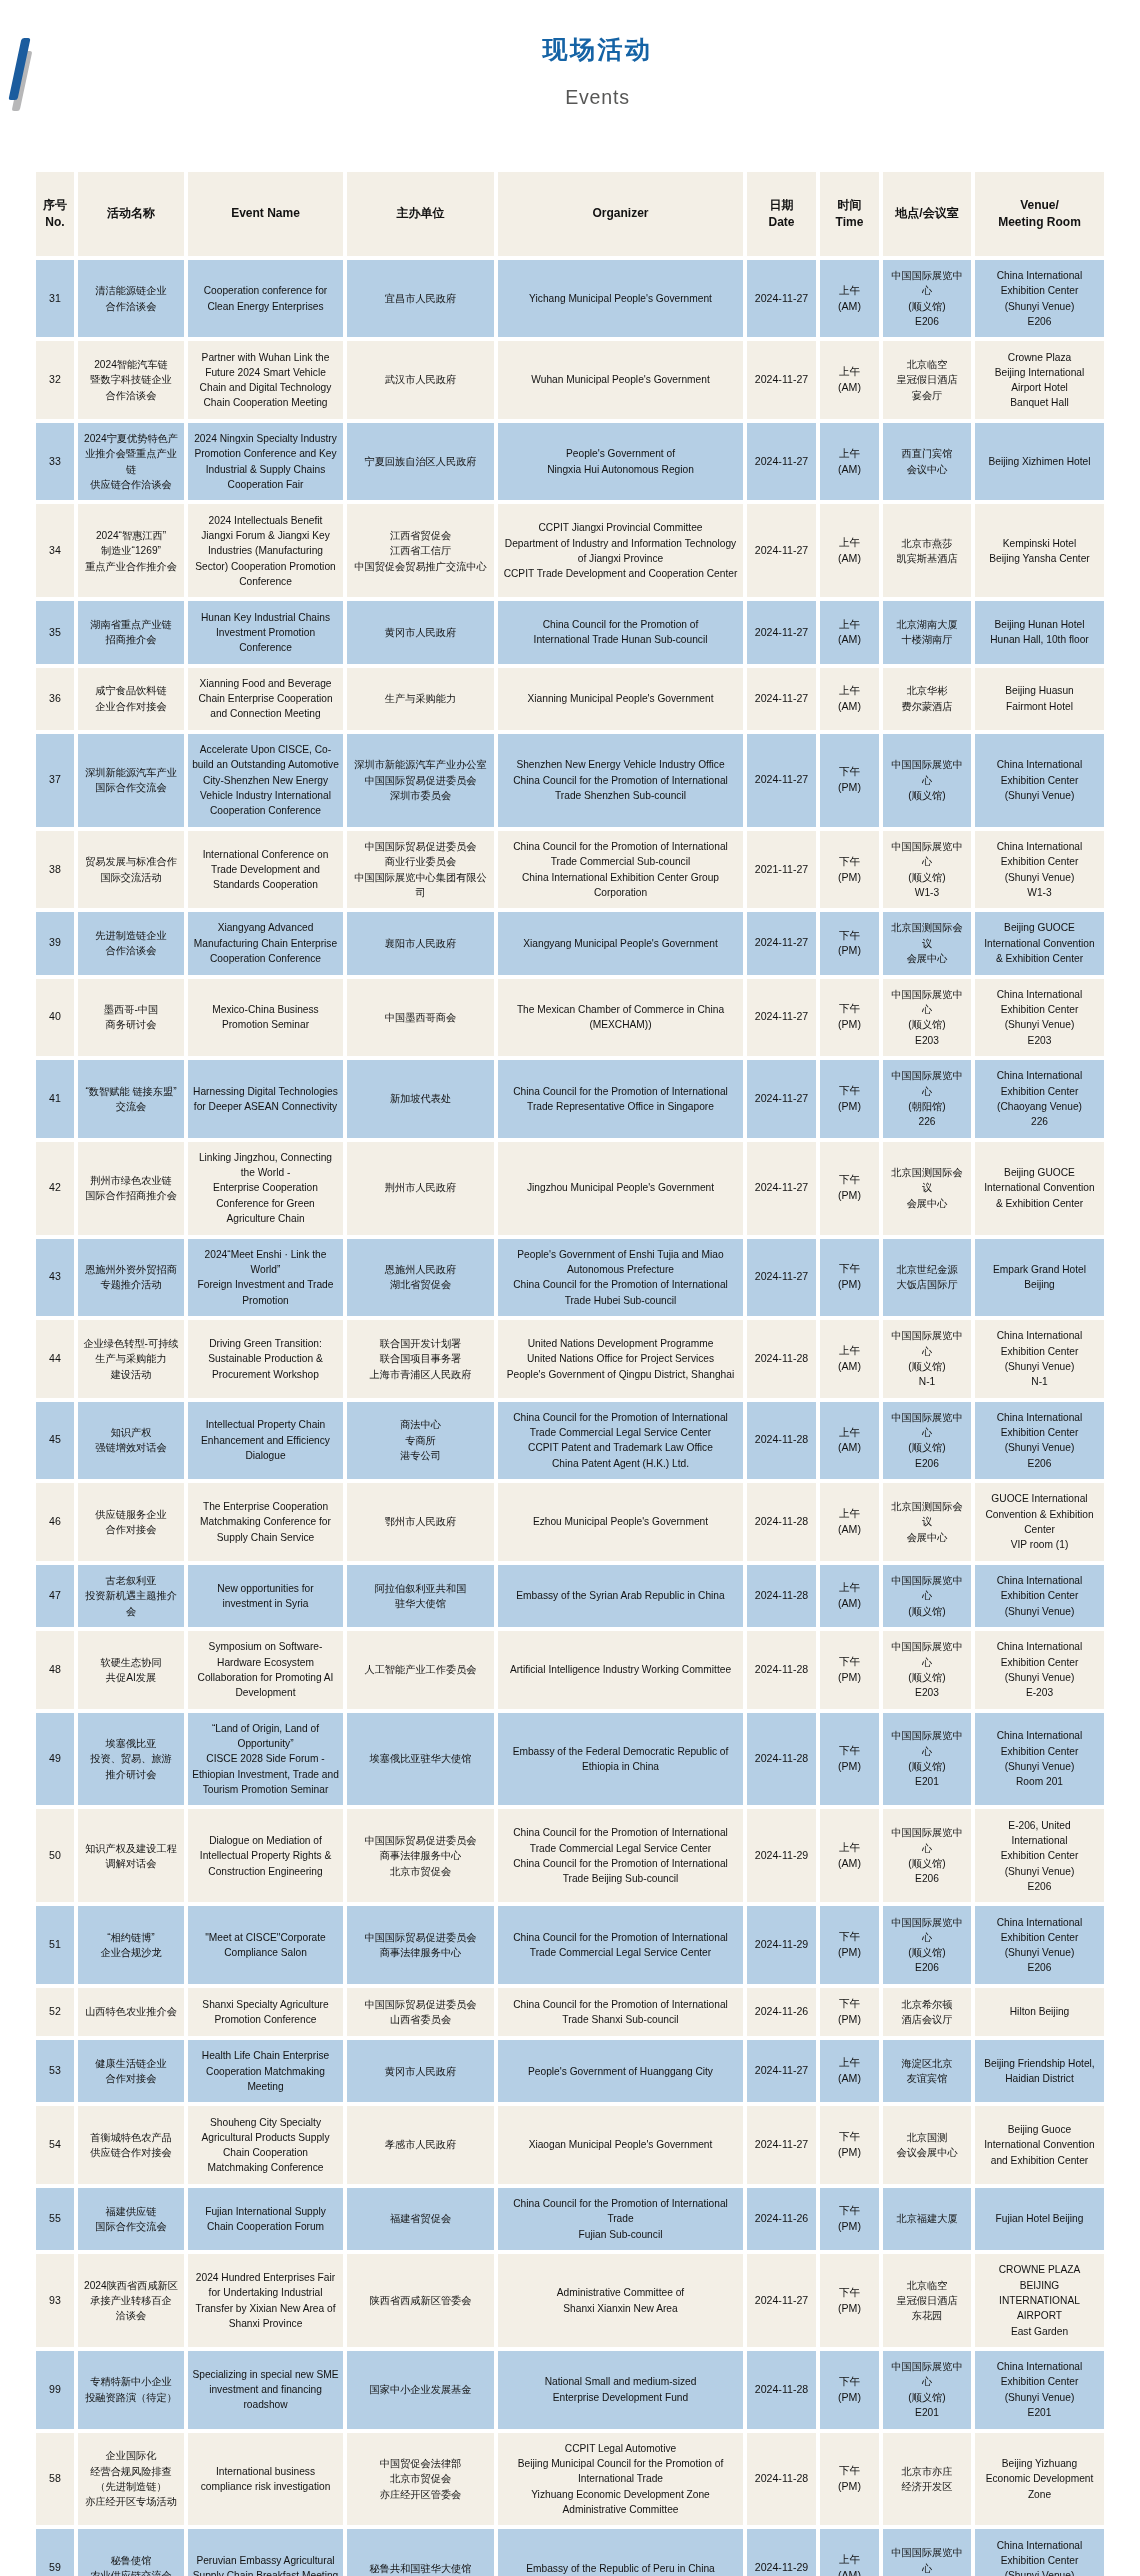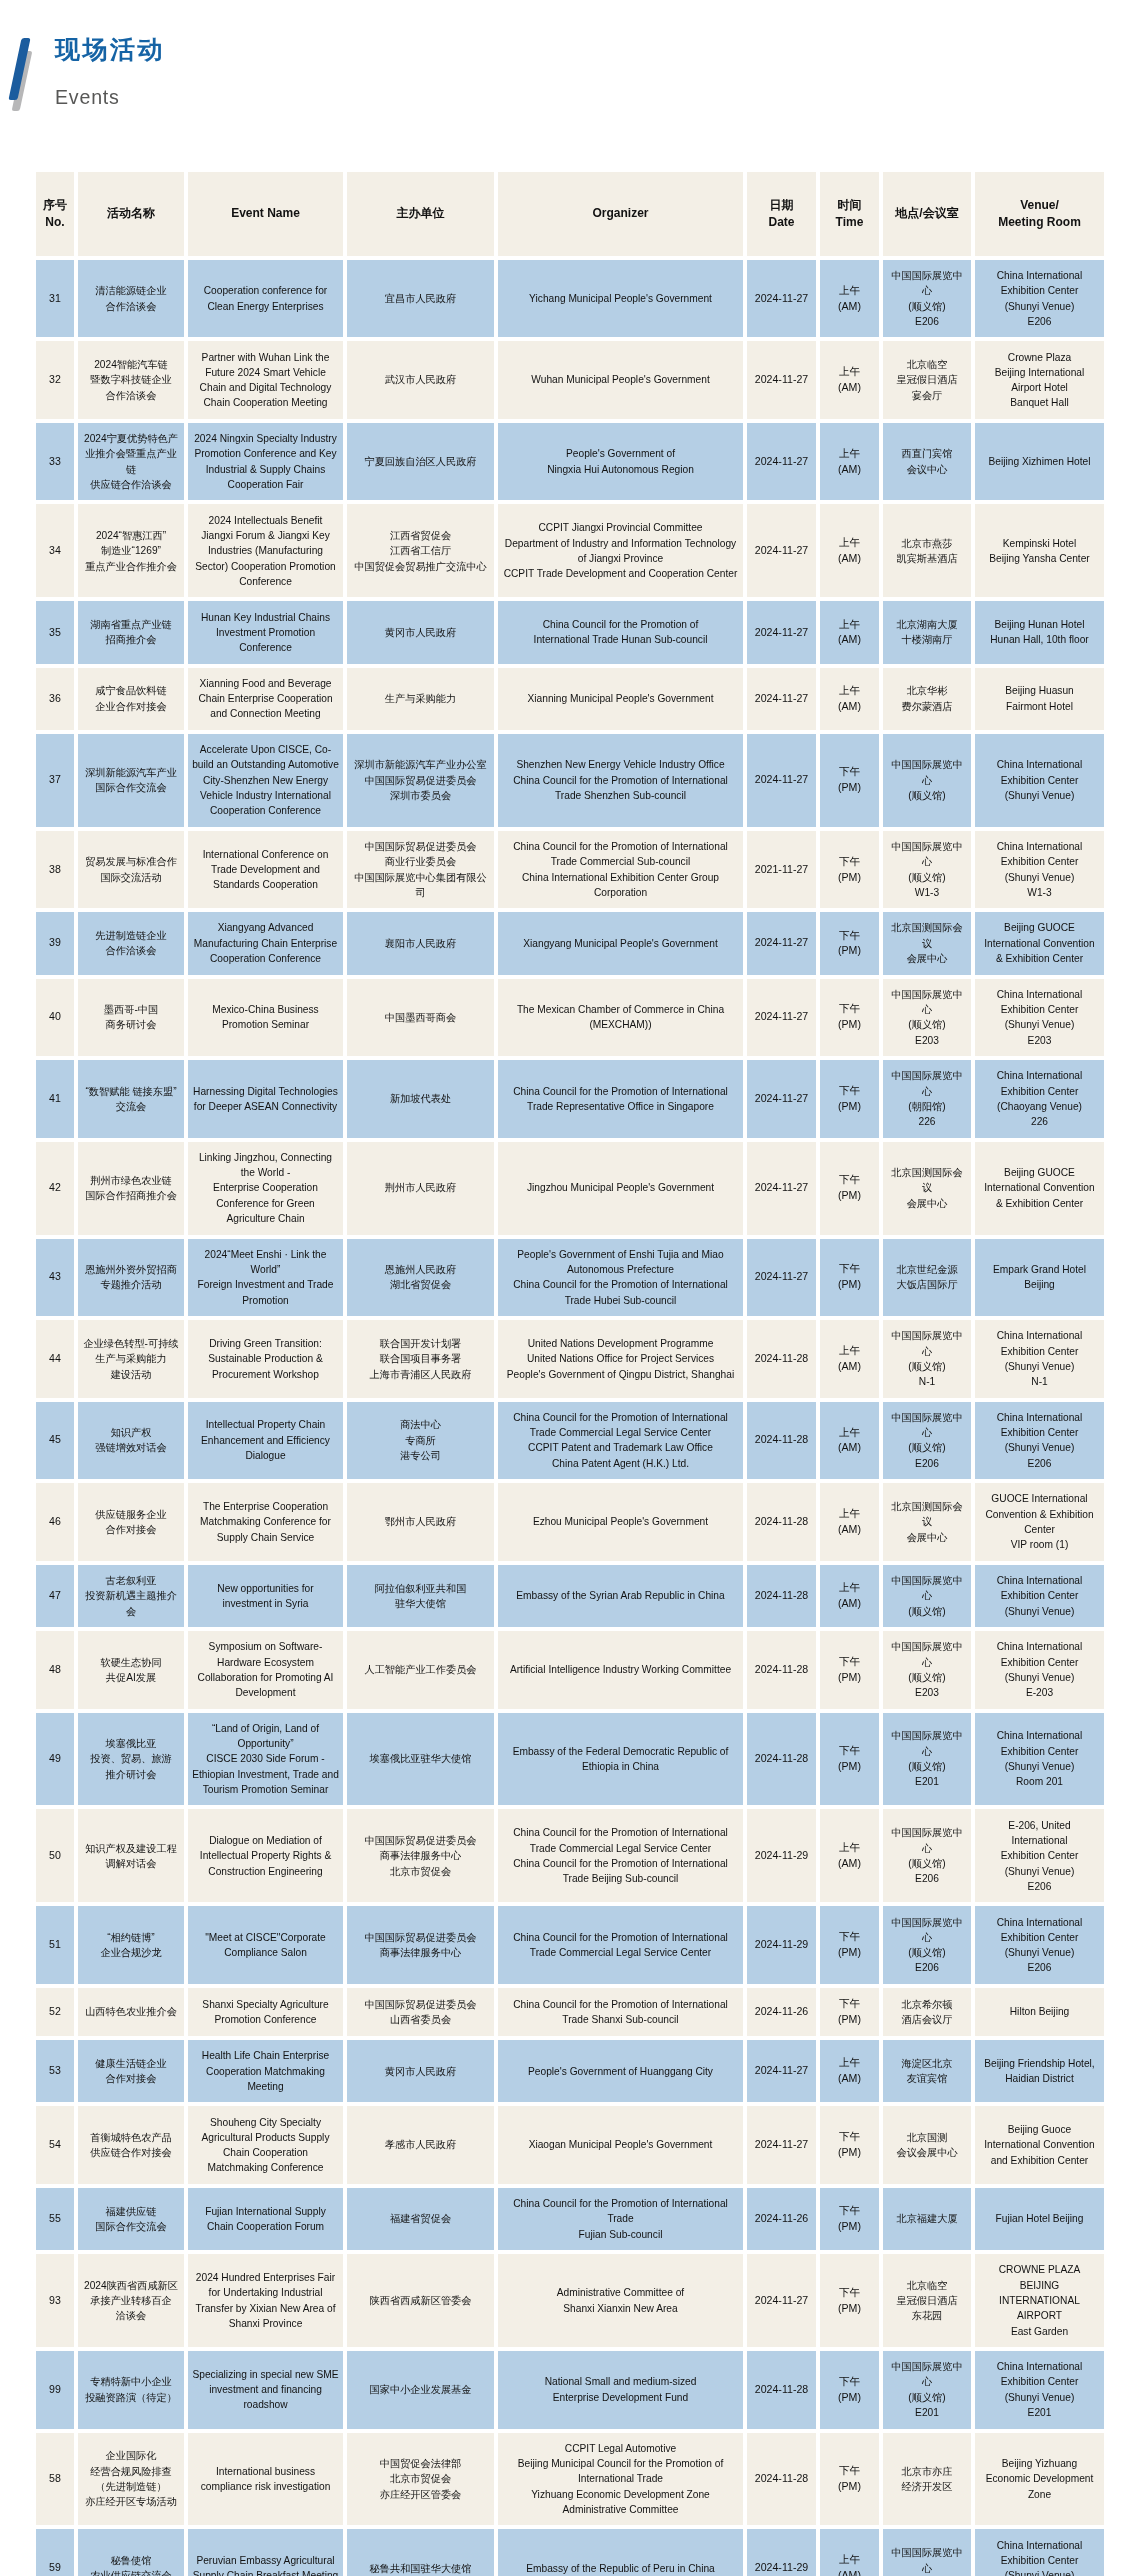--- a/index.html
+++ b/index.html
@@ -28,21 +28,21 @@
     transform:skewX(-12deg);
     border-radius:2.5px;
   }
   .slash-blue{
     position:absolute;left:8.2px;top:0;
     width:9px;height:62px;
     background:#1b5c9e;
     transform:skewX(-12deg);
     border-radius:2.5px;
   }
-  .titles{margin-left:42px;}
+  .titles{margin-left:42px;text-align:center;}
   .title-cn{
     margin:0;
     font-size:25px;
     font-weight:bold;
     color:#1563a5;
     letter-spacing:2.5px;
   }
   .title-en{
     margin-top:20px;
     font-size:19.6px;
@@ -453,21 +453,21 @@
 Exhibition Center
 (Shunyi Venue)
 E-203</td>
         </tr>
         <tr class="row-blue">
           <td class="c-no">49</td>
           <td class="c-name-cn">埃塞俄比亚
 投资、贸易、旅游
 推介研讨会</td>
           <td class="c-name-en">“Land of Origin, Land of Opportunity”
-CISCE 2030 Side Forum -
+CISCE 2028 Side Forum -
 Ethiopian Investment, Trade and Tourism Promotion Seminar</td>
           <td class="c-host-cn">埃塞俄比亚驻华大使馆</td>
           <td class="c-organizer-en">Embassy of the Federal Democratic Republic of
 Ethiopia in China</td>
           <td class="c-date">2024-11-28</td>
           <td class="c-time">下午
 (PM)</td>
           <td class="c-place-cn">中国国际展览中心
 (顺义馆)
 E201</td>

